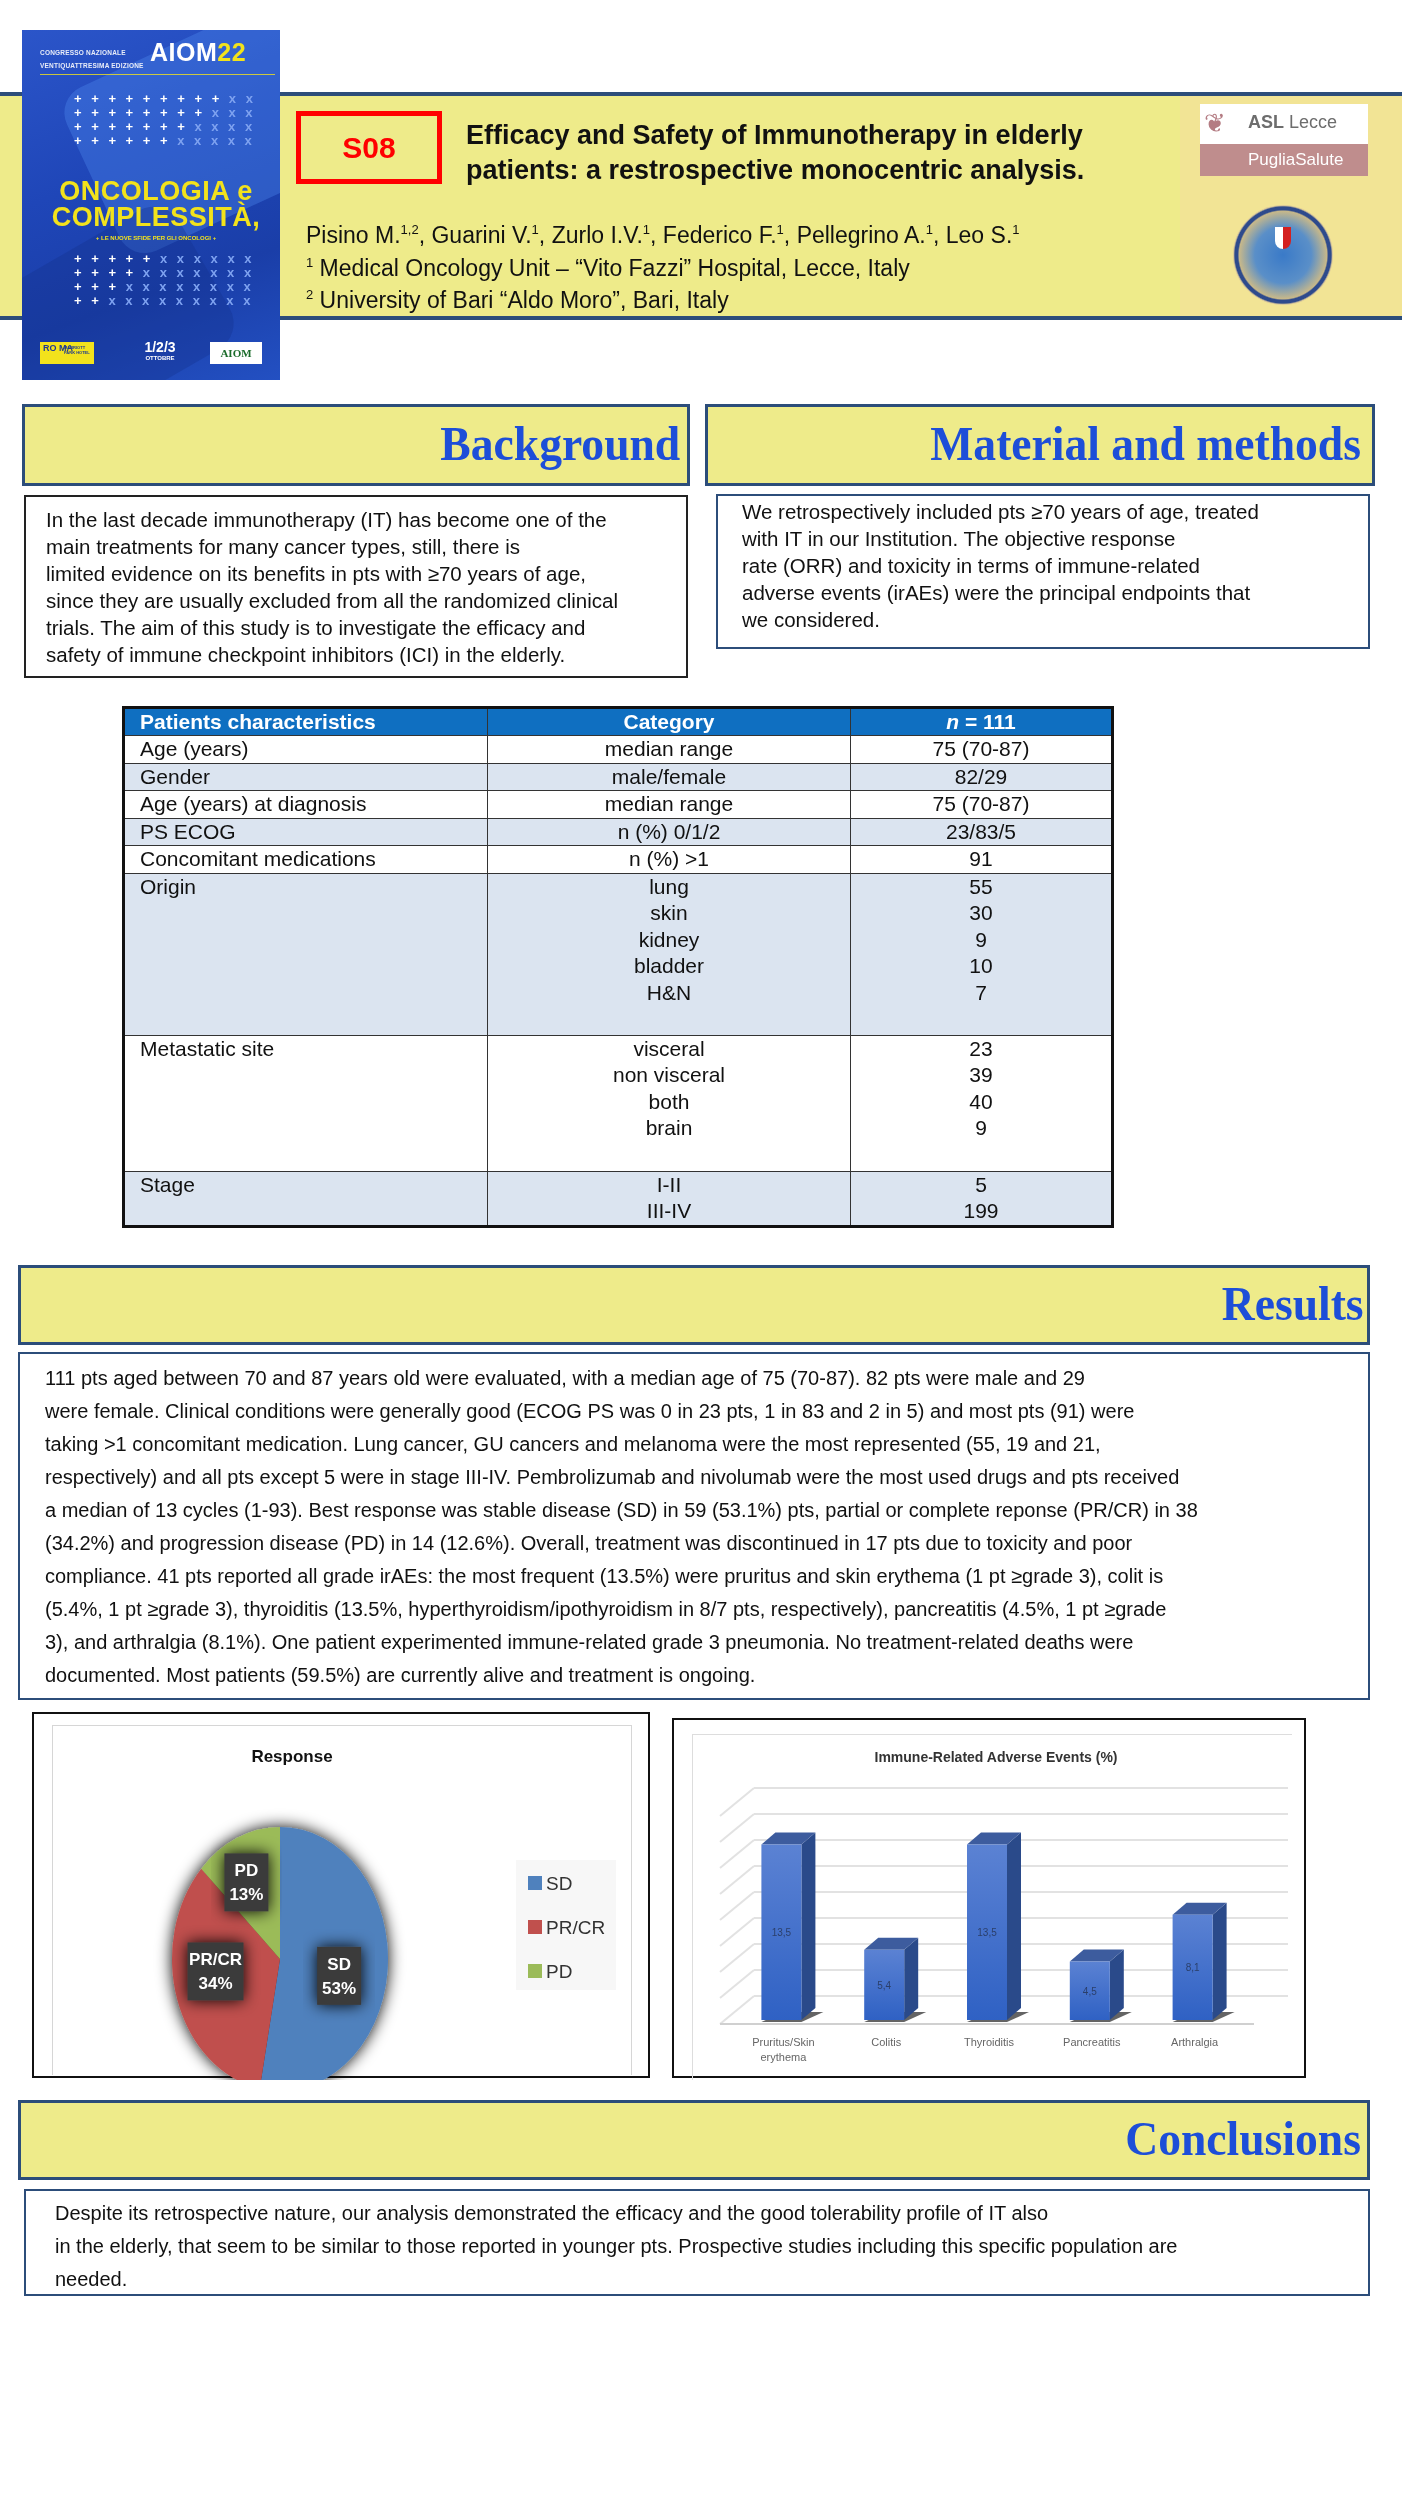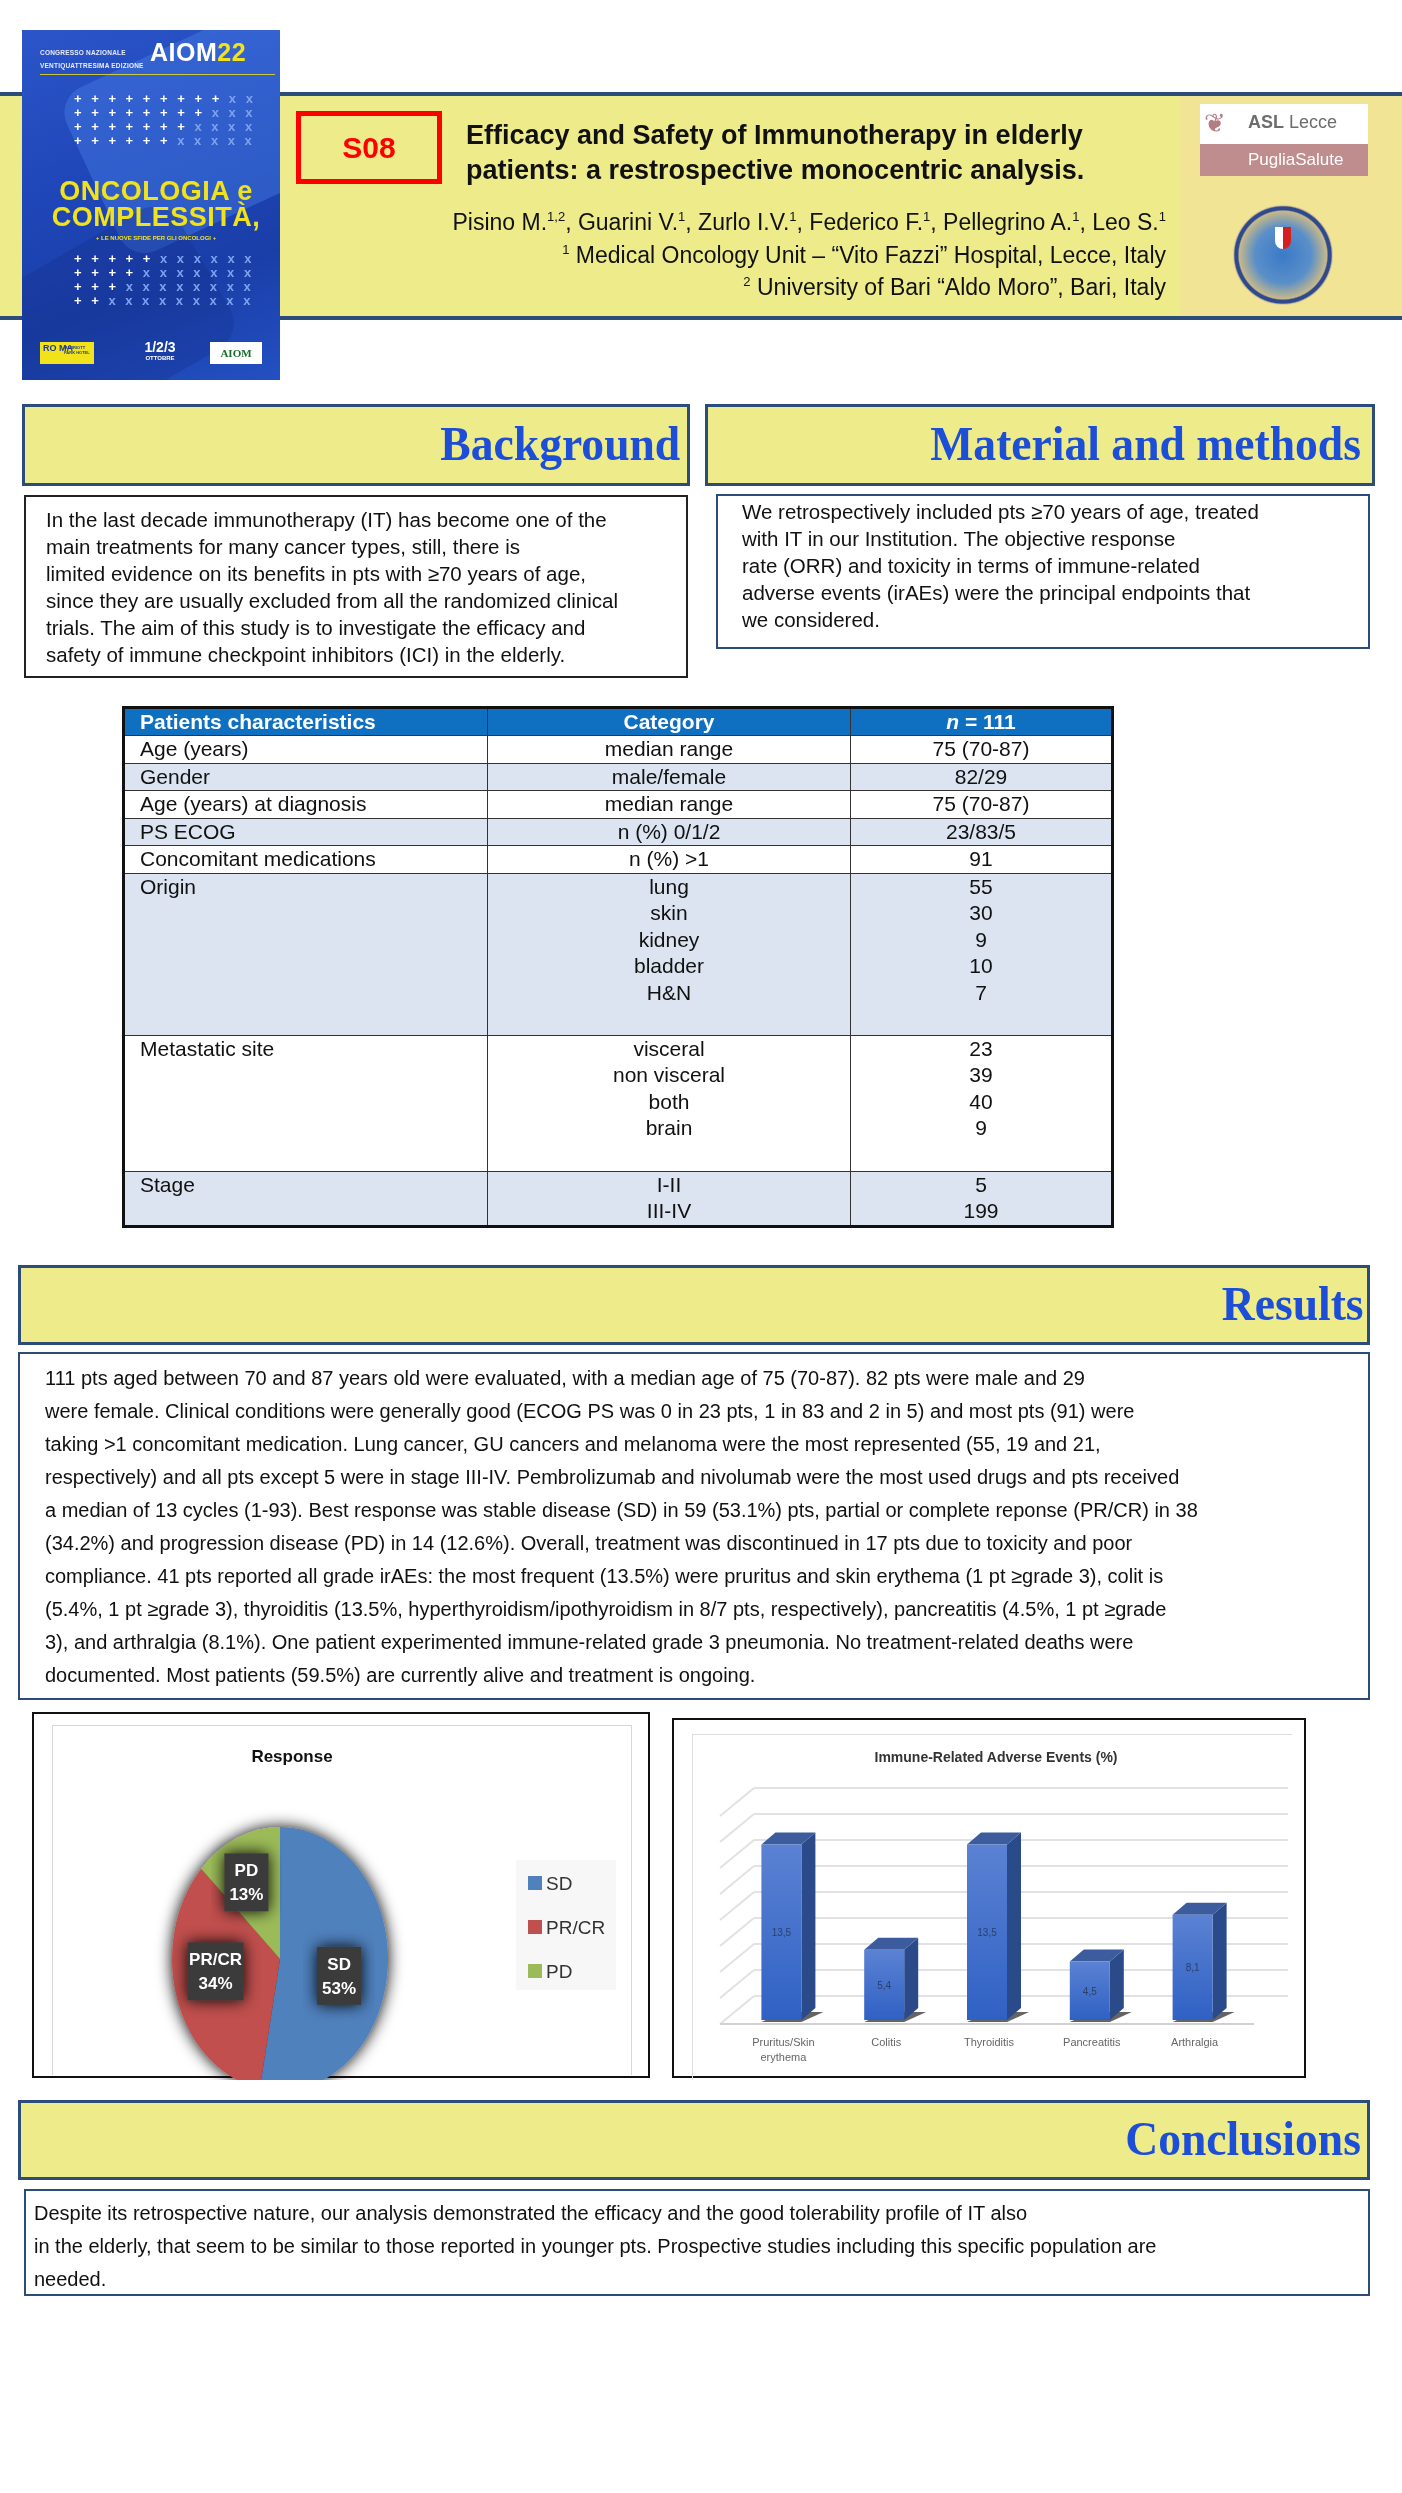--- a/index.html
+++ b/index.html
@@ -24,21 +24,21 @@
   .flyer-sub { position: absolute; left: 14px; top: 205px; width: 240px; text-align: center; font-size: 6px; font-weight: bold; color: #f2e21c; }
   .flyer-roma { position: absolute; left: 18px; top: 312px; width: 54px; height: 22px; background: #f2e21c; color: #1f3a90; font-size: 9px; font-weight: 900; line-height: 10px; padding: 1px 3px; }
   .flyer-roma small { font-size: 4px; position: absolute; left: 24px; top: 3px; line-height: 5px; }
   .flyer-dates { position: absolute; left: 108px; top: 310px; width: 60px; text-align: center; color: #fff; font-weight: bold; font-size: 14px; line-height: 14px; }
   .flyer-dates small { display: block; font-size: 6px; line-height: 8px; }
   .flyer-aiomlogo { position: absolute; left: 188px; top: 312px; width: 52px; height: 22px; background: #fff; color: #1a6b2a; font-size: 11px; font-weight: bold; text-align: center; line-height: 22px; font-family: "Liberation Serif", serif; }
 
   
   .code-box { left: 296px; top: 111px; width: 146px; height: 73px; border: 5px solid #ff0000; background: #eeeb8a; color: #ff0000; font-weight: bold; font-size: 30px; text-align: center; line-height: 63px; }
   .title-text { left: 466px; top: 118px; width: 700px; font-size: 27px; font-weight: bold; line-height: 35px; color: #111; }
-  .authors { left: 306px; top: 203px; width: 860px; font-size: 23px; line-height: 28px; color: #111; text-align: right; }
+  .authors { left: 306px; top: 216px; width: 860px; font-size: 23px; line-height: 28px; color: #111; }
   .authors sup { font-size: 13px; }
 
   
   .asl-logo { left: 1200px; top: 104px; width: 168px; height: 72px; }
   .asl-top { width: 168px; height: 40px; background: #fff; position: relative; }
   .asl-tree { position: absolute; left: 4px; top: 4px; font-size: 26px; color: #b47c83; line-height: 30px; }
   .asl-name { position: absolute; left: 48px; top: 8px; font-size: 18px; color: #6d6d6d; }
   .asl-name b { font-weight: bold; }
   .asl-bottom { width: 168px; height: 32px; background: #bf8d8d; color: #fff; font-size: 17px; line-height: 32px; padding-left: 48px; }
   .asl-bottom b { font-weight: normal; }
@@ -51,21 +51,21 @@
   .bg-head { left: 22px; top: 404px; width: 668px; height: 82px; font-size: 48px; line-height: 74px; }
   .mm-head { left: 705px; top: 404px; width: 670px; height: 82px; font-size: 48px; line-height: 74px; }
   .res-head { left: 18px; top: 1265px; width: 1352px; height: 80px; font-size: 48px; line-height: 72px; }
   .conc-head { left: 18px; top: 2100px; width: 1352px; height: 80px; font-size: 48px; line-height: 72px; }
 
   
   .textbox { background: #fff; font-size: 20.5px; line-height: 27px; color: #111; }
   .bg-box { left: 24px; top: 495px; width: 664px; height: 183px; border: 2px solid #222; padding: 9px 20px; }
   .mm-box { left: 716px; top: 494px; width: 654px; height: 155px; border: 2px solid #2c4d7a; padding: 2px 24px; }
   .res-box { left: 18px; top: 1352px; width: 1352px; height: 348px; border: 2px solid #2c4d7a; padding: 8px 25px; font-size: 20px; line-height: 33px; }
-  .conc-box { left: 24px; top: 2189px; width: 1346px; height: 107px; border: 2px solid #2c4d7a; padding: 6px 8px; font-size: 20px; line-height: 33px; }
+  .conc-box { left: 24px; top: 2189px; width: 1346px; height: 107px; border: 2px solid #2c4d7a; padding: 6px 29px; font-size: 20px; line-height: 33px; }
   .sentence { display: block; }
 
   
   .ptable { left: 122px; top: 706px; width: 992px; border-collapse: collapse; font-size: 21px; color: #111; }
   .ptable th { background: #0f6fc1; color: #fff; font-weight: bold; height: 28px; border: 1px solid #333; padding: 0 15px; font-size: 21px; }
   .ptable th:first-child { text-align: left; }
   .ptable td { border: 1px solid #333; padding: 0 15px; vertical-align: top; line-height: 26.5px; }
   .ptable td:first-child { text-align: left; width: 364px; }
   .ptable td:nth-child(2) { text-align: center; width: 363px; }
   .ptable td:nth-child(3) { text-align: center; }

